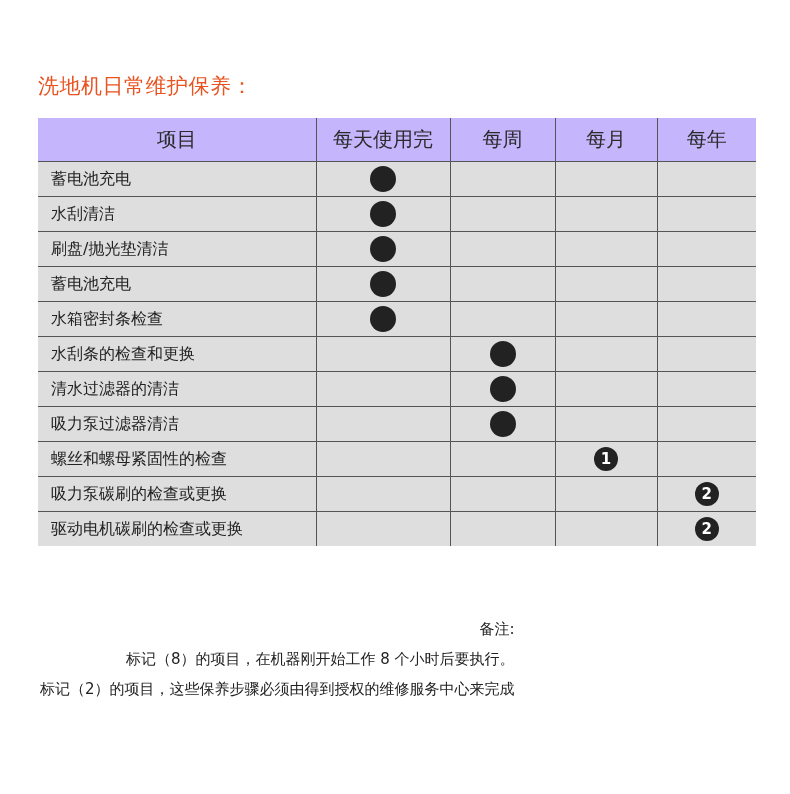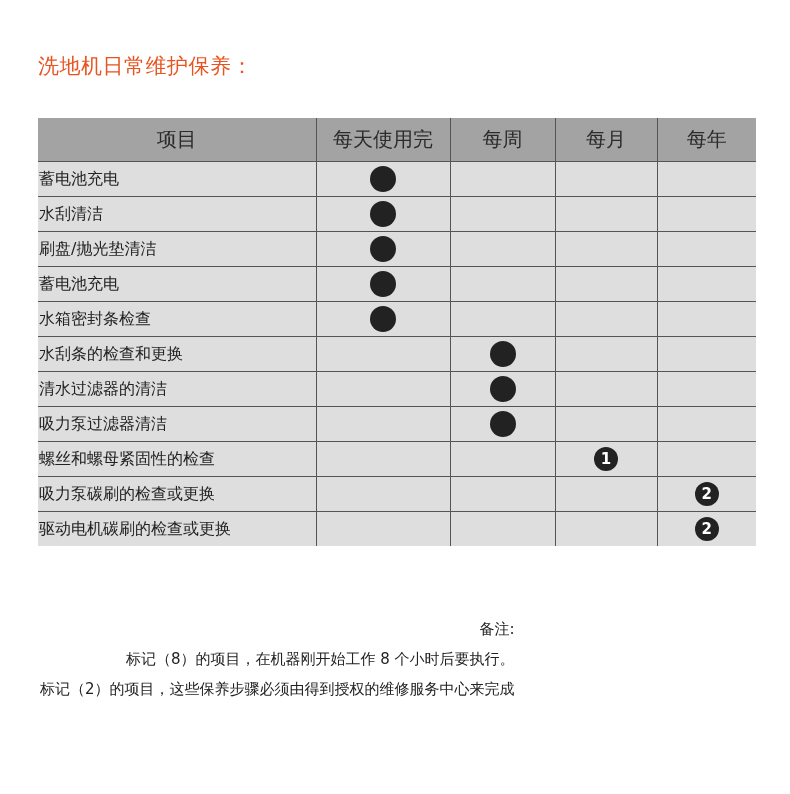--- a/index.html
+++ b/index.html
@@ -1,45 +1,45 @@
 <!DOCTYPE html>
 <html><head>
 <meta charset="utf-8">
 <style>
   html, body { margin: 0; padding: 0; }
   body {
     width: 790px; height: 794px; background: #ffffff; position: relative; overflow: hidden;
     font-family: "DejaVu Sans", "Liberation Sans", sans-serif;
   }
   .title {
-    position: absolute; left: 38px; top: 52px;
+    position: absolute; left: 38px; top: 72px;
     font-size: 21px; color: #e8531f; letter-spacing: 0.5px;
   }
   table.maint {
     position: absolute; left: 38px; top: 118px;
     width: 718px; border-collapse: collapse; table-layout: fixed;
   }
   table.maint col.c0 { width: 278px; }
   table.maint col.c1 { width: 134px; }
   table.maint col.c2 { width: 105px; }
   table.maint col.c3 { width: 102px; }
   table.maint col.c4 { width: 99px; }
   table.maint th {
-    background: #a3a3a3; height: 43px; font-weight: normal;
+    background: #c4b5fd; height: 43px; font-weight: normal;
     font-size: 20px; color: #2b2b2b; text-align: center; padding: 0;
     border-left: 1px solid #555; border-bottom: 1px solid #555;
   }
   table.maint th:first-child { border-left: none; }
   table.maint td {
     background: #dedede; height: 34px; padding: 0;
     border-left: 1px solid #555; border-bottom: 1px solid #555;
     text-align: center; vertical-align: middle;
   }
   table.maint td:first-child {
-    border-left: none; text-align: left; padding-left: 1px;
+    border-left: none; text-align: left; padding-left: 13px;
     font-size: 16px; color: #222;
   }
   table.maint tr:last-child td { border-bottom: none; }
   .dot {
     display: inline-block; width: 26px; height: 26px; border-radius: 50%;
     background: #222; vertical-align: middle;
   }
   .num {
     display: inline-flex; align-items: center; justify-content: center;
     width: 24px; height: 24px; border-radius: 50%; background: #222;

